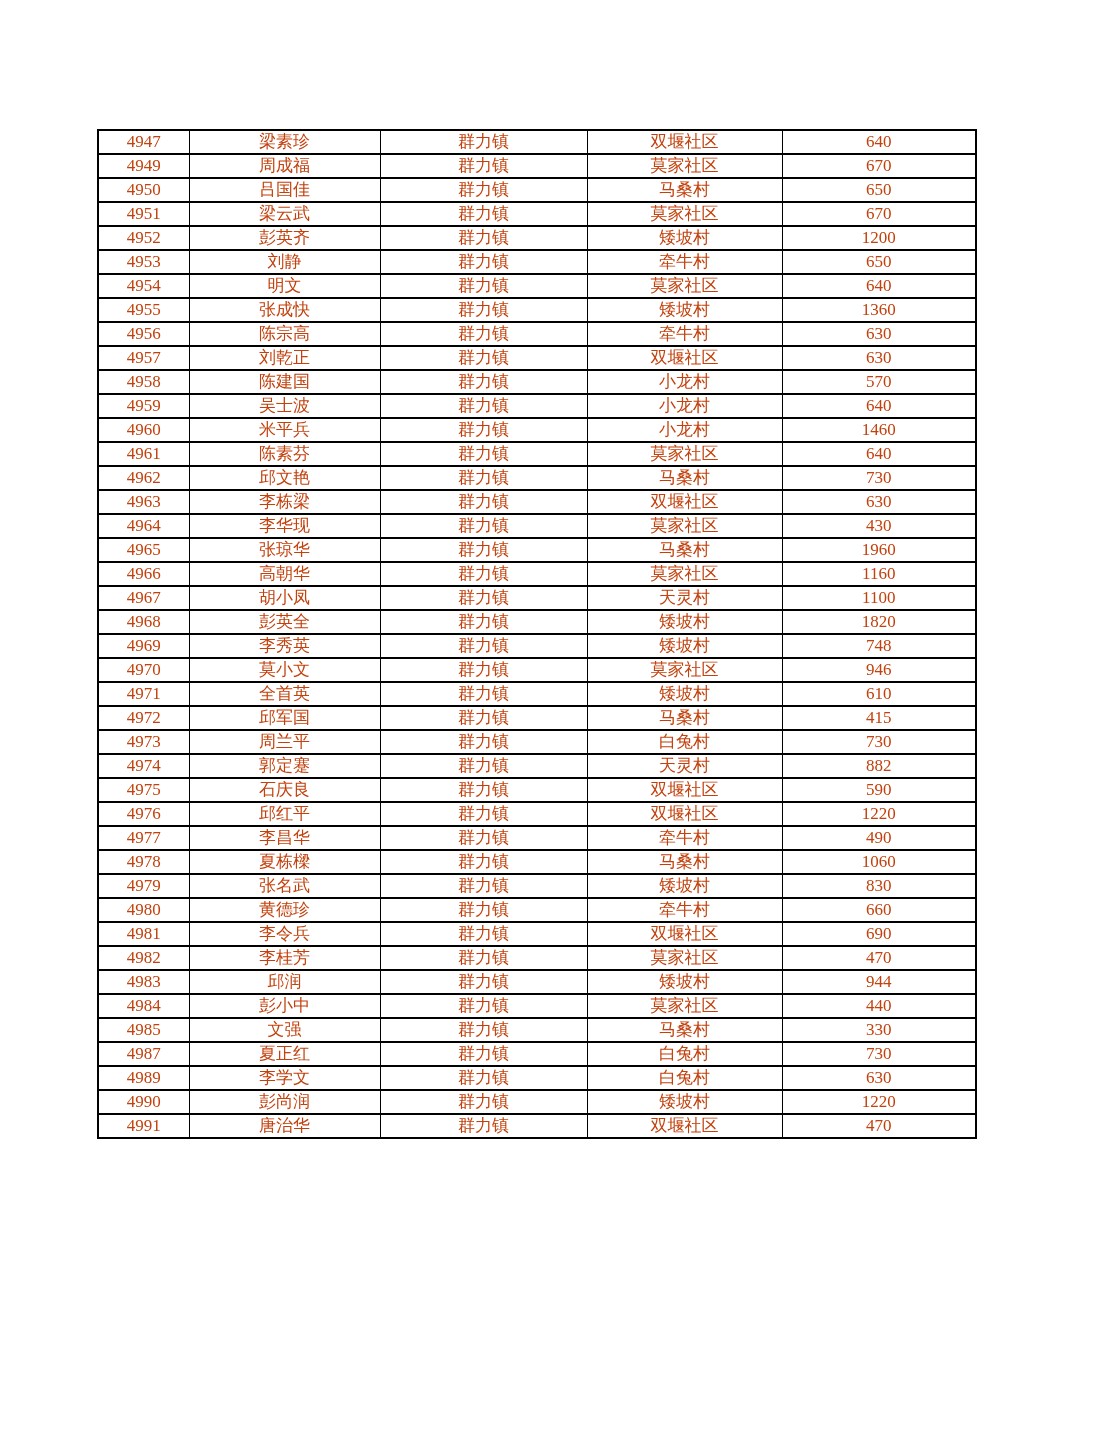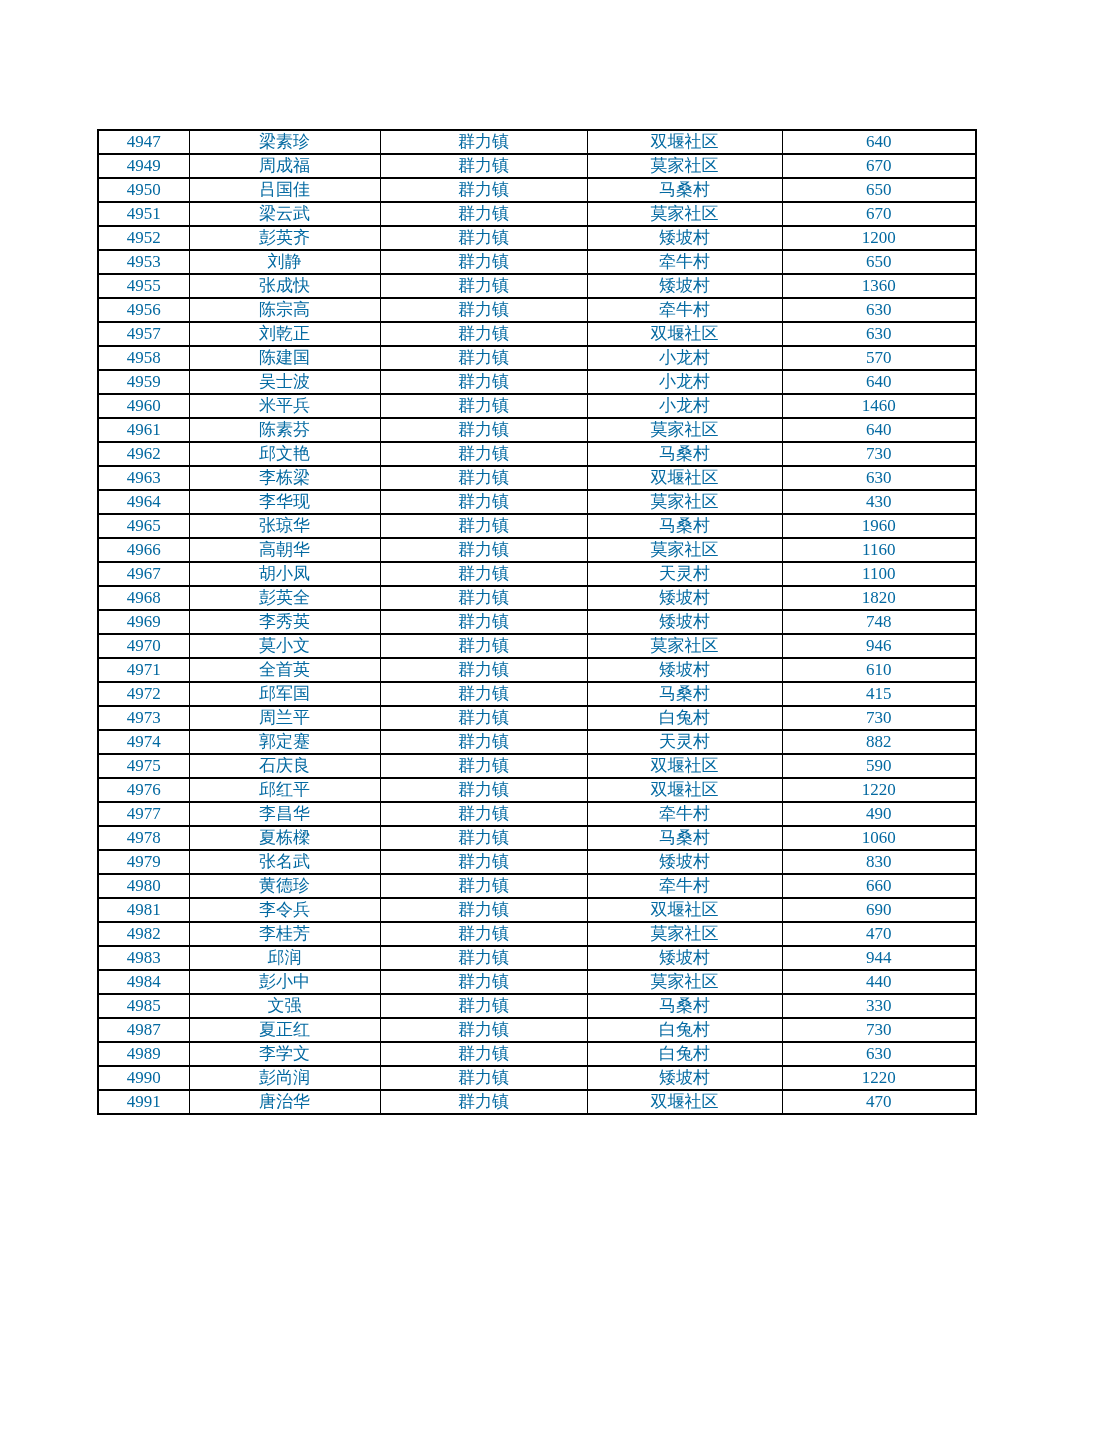--- a/index.html
+++ b/index.html
@@ -16,21 +16,21 @@
   }
   table.roster {
     position: absolute;
     left: 97px;
     top: 129px;
     border-collapse: collapse;
     table-layout: fixed;
     border: 2px solid #000000;
     font-family: "Liberation Serif", "DejaVu Serif", serif;
     font-size: 17px;
-    color: #0369a1;
+    color: #c2410c;
   }
   col.c1 { width: 91px; }
   col.c2 { width: 191px; }
   col.c3 { width: 207px; }
   col.c4 { width: 195px; }
   col.c5 { width: 194px; }
   table.roster td {
     height: 22px;
     padding: 0;
     text-align: center;
@@ -93,20 +93,27 @@
           <td>1200</td>
         </tr>
         <tr>
           <td>4953</td>
           <td>刘静</td>
           <td>群力镇</td>
           <td>牵牛村</td>
           <td>650</td>
         </tr>
         <tr>
+          <td>4954</td>
+          <td>明文</td>
+          <td>群力镇</td>
+          <td>莫家社区</td>
+          <td>640</td>
+        </tr>
+        <tr>
           <td>4955</td>
           <td>张成快</td>
           <td>群力镇</td>
           <td>矮坡村</td>
           <td>1360</td>
         </tr>
         <tr>
           <td>4956</td>
           <td>陈宗高</td>
           <td>群力镇</td>

